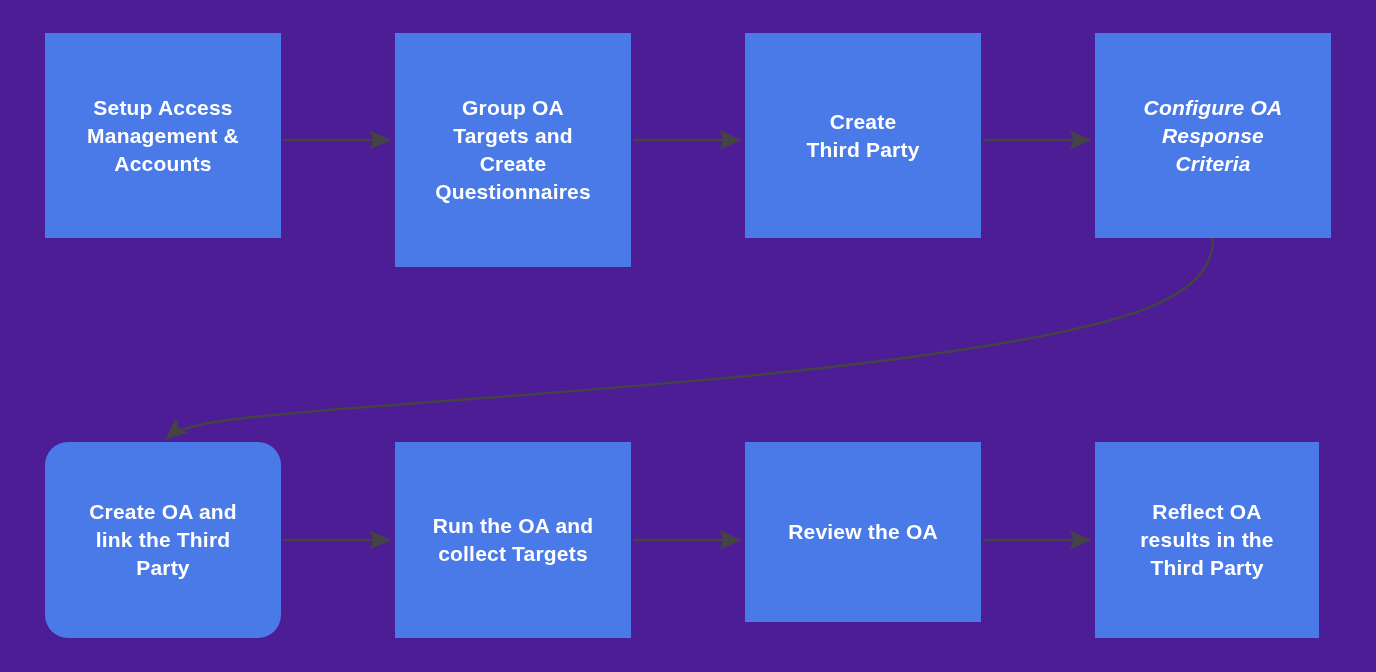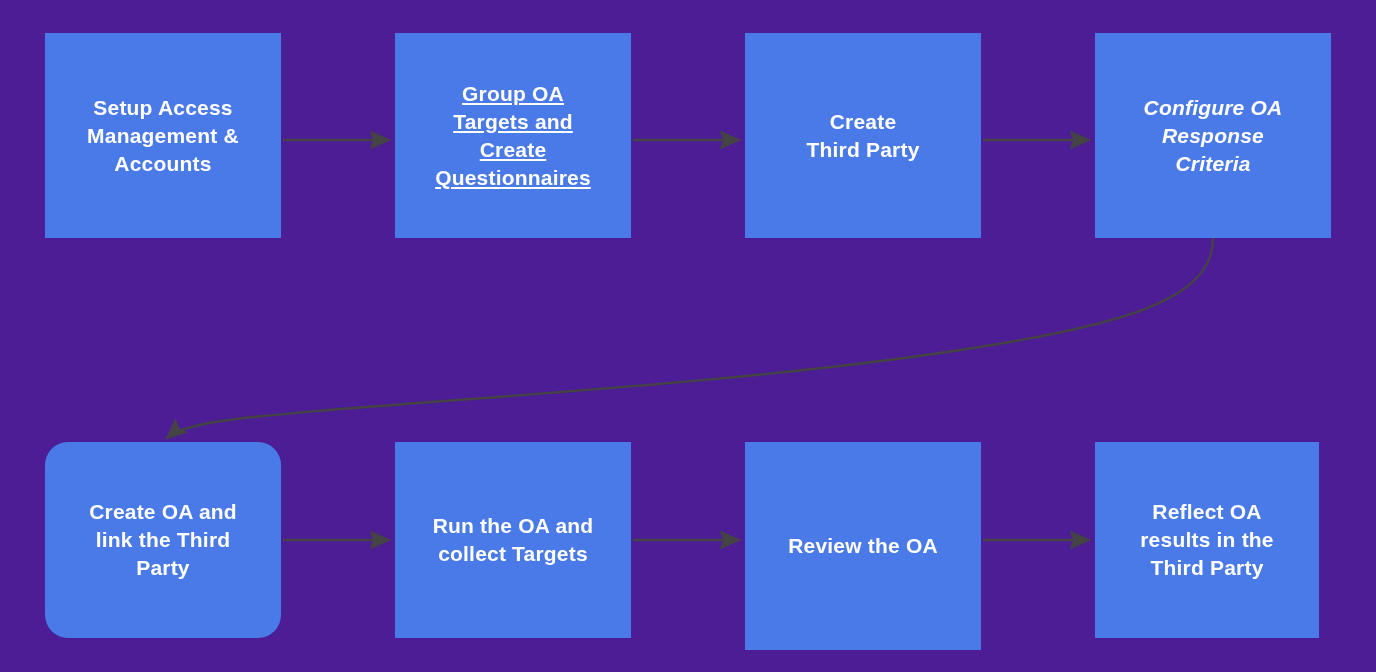--- a/index.html
+++ b/index.html
@@ -92,38 +92,38 @@
 
     <g class="hit">
       <line x1="983" y1="540" x2="1090" y2="540" stroke="#444444" stroke-width="2.4" marker-end="url(#arrowhead)"></line>
     </g>
   </svg>
 
   <div class="flow-node" style="left:45px; top:33px; width:236px; height:205px;">Setup Access
 Management &amp;
 Accounts</div>
 
-  <div class="flow-node" style="left:395px; top:33px; width:236px; height:205px;text-decoration:underline;">Group OA
+  <div class="flow-node" style="left:395px; top:33px; width:236px; height:234px;">Group OA
 Targets and
 Create
 Questionnaires</div>
 
   <div class="flow-node" style="left:745px; top:33px; width:236px; height:205px;">Create
 Third Party</div>
 
   <div class="flow-node" style="left:1095px; top:33px; width:236px; height:205px;font-style:italic;">Configure OA
 Response
 Criteria</div>
 
   <div class="flow-node" style="left:45px; top:442px; width:236px; height:196px;border-radius:23px;">Create OA and
 link the Third
 Party</div>
 
   <div class="flow-node" style="left:395px; top:442px; width:236px; height:196px;">Run the OA and
 collect Targets</div>
 
-  <div class="flow-node" style="left:745px; top:442px; width:236px; height:208px;">Review the OA</div>
+  <div class="flow-node" style="left:745px; top:442px; width:236px; height:180px;">Review the OA</div>
 
   <div class="flow-node" style="left:1095px; top:442px; width:224px; height:196px;">Reflect OA
 results in the
 Third Party</div>
 
 </div>
 
 </body></html>

